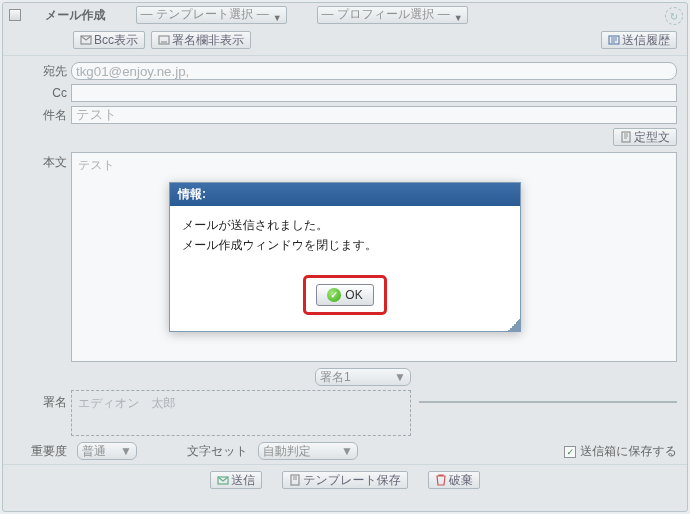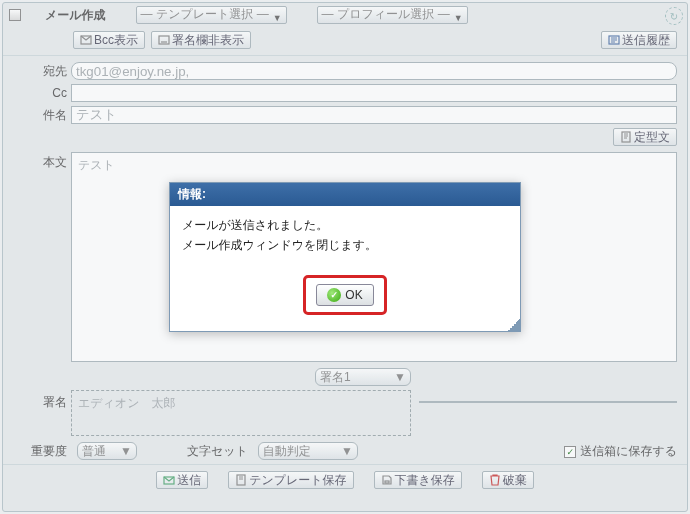--- a/index.html
+++ b/index.html
@@ -305,27 +305,20 @@
       <span>送信</span>
     </span>
     <span class="btn">
       <svg class="micon gray" viewBox="0 0 12 12">
           <rect x="2" y="1" width="8" height="10"></rect>
           <path d="M4 3h4M4 5h4"></path>
         </svg>
       <span>テンプレート保存</span>
     </span>
     <span class="btn">
-      <svg class="micon gray" viewBox="0 0 12 12">
-          <path d="M2 2h6l2 2v6H2z"></path>
-          <rect x="4" y="7" width="4" height="2"></rect>
-        </svg>
-      <span>下書き保存</span>
-    </span>
-    <span class="btn">
       <svg class="micon" viewBox="0 0 12 12" style="stroke:#c44">
           <path d="M2 2h8l-1 9H3zM4 2V1h4v1"></path>
         </svg>
       <span>破棄</span>
     </span>
   </div>
 </div>
 
 <div class="modal-overlay">
   <div class="modal">

